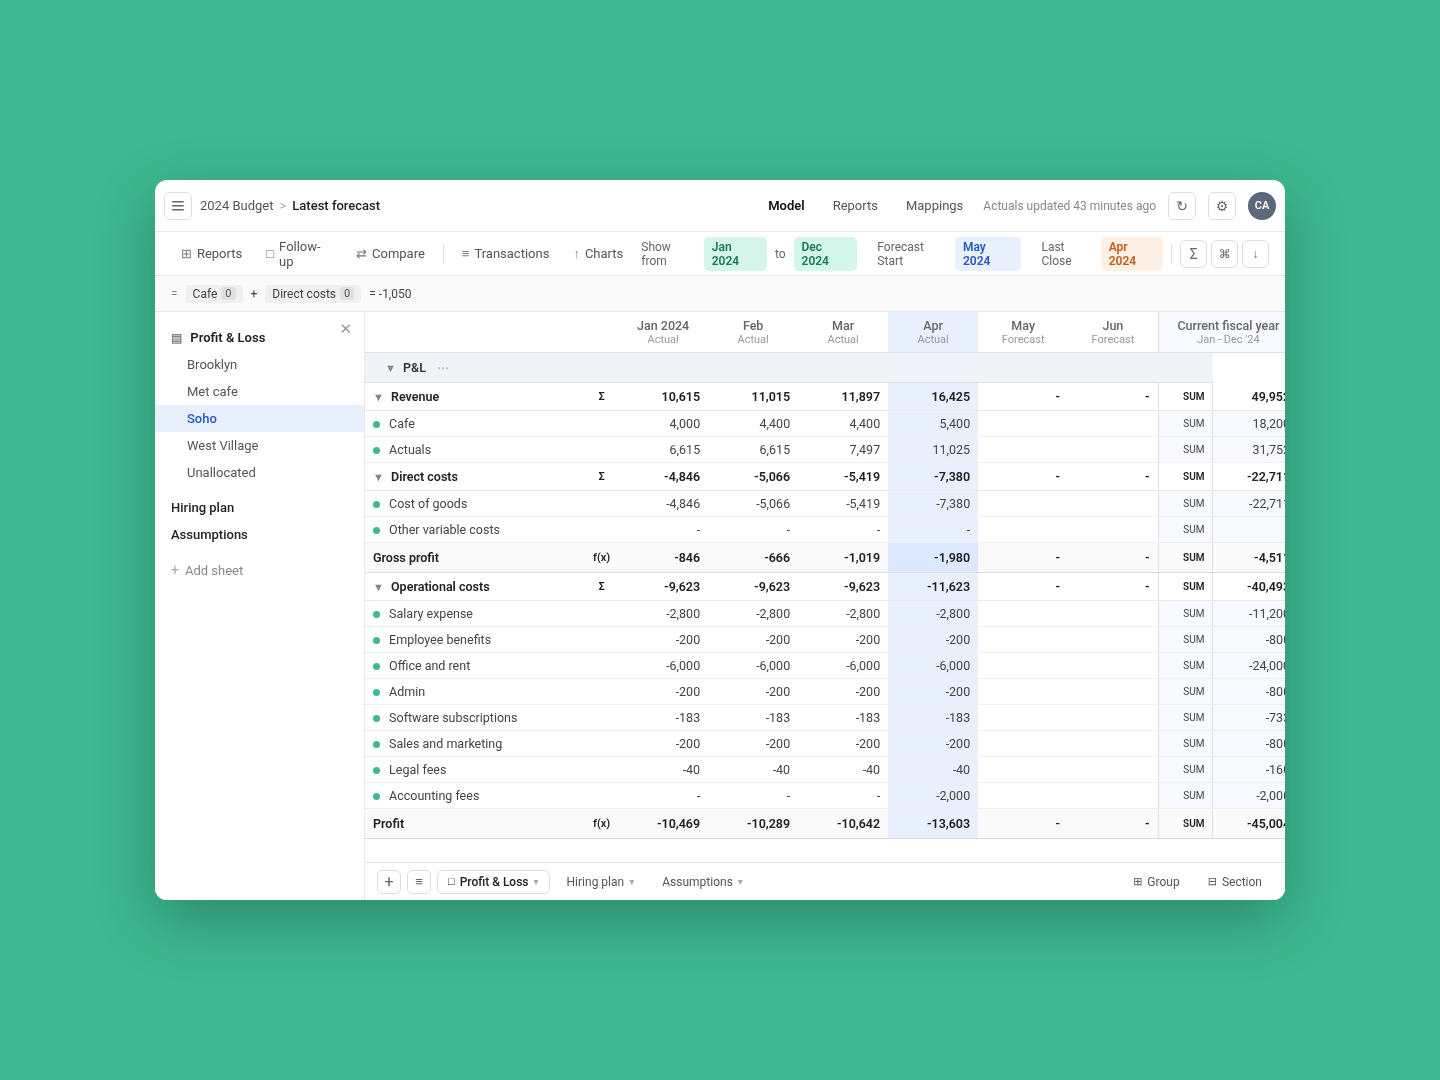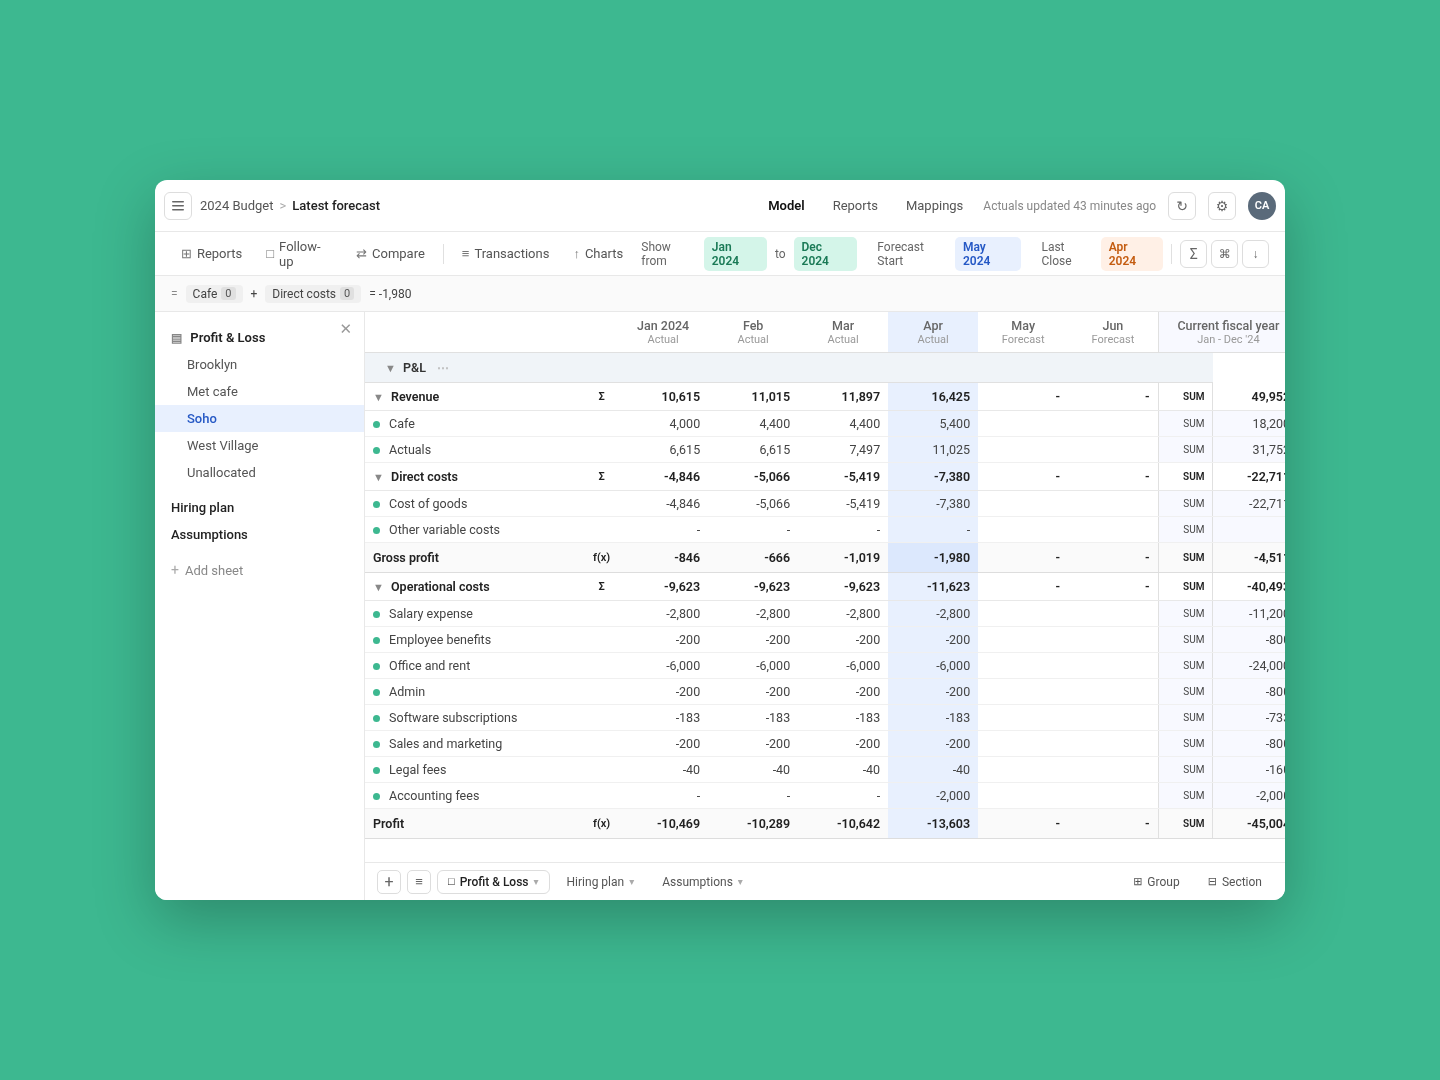--- a/index.html
+++ b/index.html
@@ -287,21 +287,21 @@
     <span class="formula-eq">=</span>
     <div class="formula-pill">
       <span>Cafe</span>
       <span class="formula-num">0</span>
     </div>
     <span>+</span>
     <div class="formula-pill">
       <span>Direct costs</span>
       <span class="formula-num">0</span>
     </div>
-    <span>= -1,980</span>
+    <span>= -1,050</span>
   </div>
 
   <div class="main-layout">
 
     <div class="sidebar" style="position:relative;">
       <div style="position:absolute;right:12px;top:8px;cursor:pointer;color:#999;font-size:15px;">✕</div>
       <div class="sidebar-section-header">
         <span class="sidebar-section-icon">▤</span>
         <span>Profit &amp; Loss</span>
       </div>

